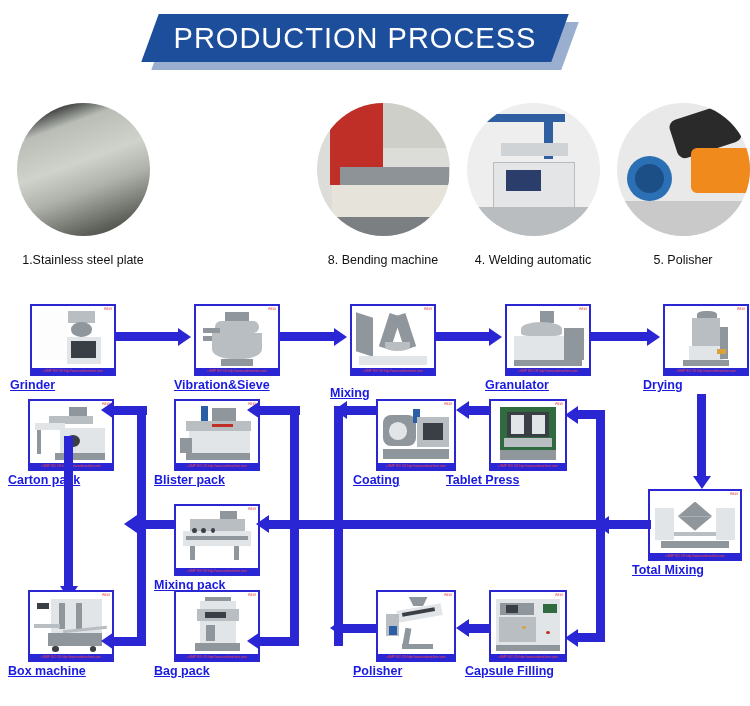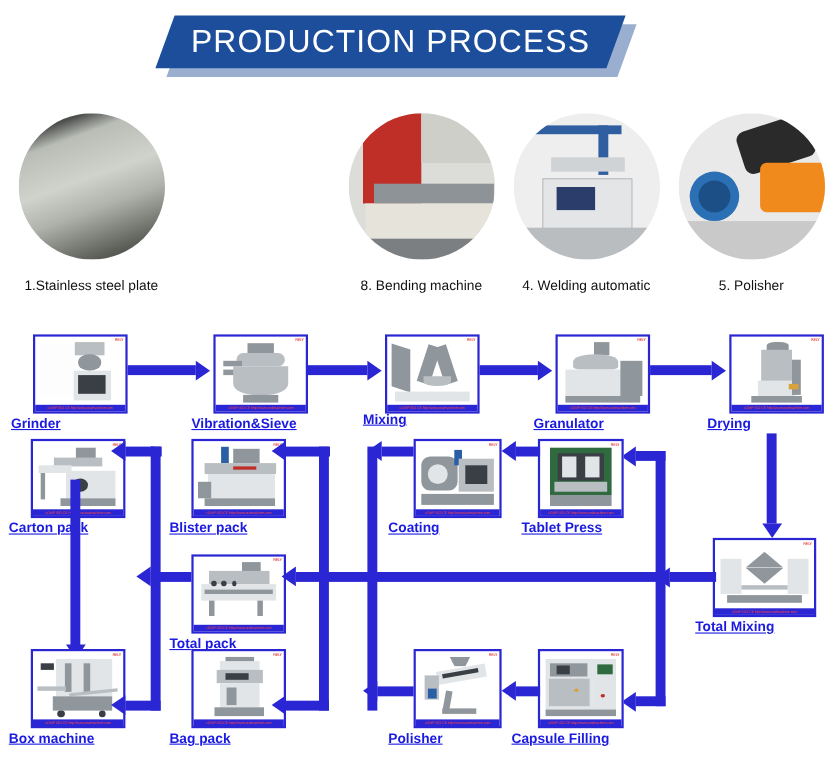--- a/index.html
+++ b/index.html
@@ -180,21 +180,21 @@
     <div class="art">
       <div class="mg d" style="left:2%;top:8%;width:22%;height:70%;transform:skewY(18deg);"></div>
       <div class="mg d" style="left:38%;top:6%;width:16%;height:62%;transform:rotate(18deg);"></div>
       <div class="mg d" style="left:58%;top:6%;width:16%;height:62%;transform:rotate(-18deg);"></div>
       <div class="mg" style="left:40%;top:56%;width:32%;height:16%;border-radius:0 0 50% 50%;"></div>
       <div class="mg l" style="left:6%;top:80%;width:88%;height:16%;"></div>
     </div>
     <div class="tag">RELY</div>
     <div class="footer">cGMP   ISO   CE     http://www.oralmachine.com</div>
   </div>
-  <div class="flabel" style="left:330px;top:88px;width:126px;">Mixing</div>
+  <div class="flabel" style="left:330px;top:100px;width:126px;">Mixing</div>
 
   <div class="fbox" style="left:505px;top:18px;width:86px;height:72px;">
     <div class="art">
       <div class="mg d" style="left:40%;top:0%;width:18%;height:22%;"></div>
       <div class="mg" style="left:16%;top:20%;width:52%;height:24%;border-radius:50% 50% 20% 20%;"></div>
       <div class="mg l" style="left:6%;top:44%;width:66%;height:44%;"></div>
       <div class="mg d" style="left:70%;top:30%;width:26%;height:58%;"></div>
       <div class="mg d" style="left:6%;top:88%;width:88%;height:10%;"></div>
     </div>
     <div class="tag">RELY</div>
@@ -258,21 +258,21 @@
       <div class="mg g" style="left:10%;top:2%;width:80%;height:76%;"></div>
       <div class="mg k" style="left:20%;top:10%;width:60%;height:46%;"></div>
       <div class="mg l" style="left:26%;top:16%;width:18%;height:34%;"></div>
       <div class="mg l" style="left:56%;top:16%;width:18%;height:34%;"></div>
       <div class="mg" style="left:16%;top:58%;width:68%;height:16%;"></div>
       <div class="mg d" style="left:10%;top:78%;width:80%;height:18%;"></div>
     </div>
     <div class="tag">RELY</div>
     <div class="footer">cGMP   ISO   CE     http://www.oralmachine.com</div>
   </div>
-  <div class="flabel" style="left:474px;top:187px;width:126px;">Tablet Press</div>
+  <div class="flabel" style="left:446px;top:187px;width:126px;">Tablet Press</div>
 
   <div class="fbox" style="left:376px;top:113px;width:80px;height:72px;">
     <div class="art">
       <div class="mg d" style="left:4%;top:16%;width:46%;height:56%;border-radius:8px;"></div>
       <div class="mg l" style="left:12%;top:28%;width:26%;height:32%;border-radius:50%;"></div>
       <div class="mg b" style="left:46%;top:6%;width:10%;height:24%;"></div>
       <div class="mg" style="left:52%;top:20%;width:44%;height:54%;"></div>
       <div class="mg k" style="left:60%;top:30%;width:28%;height:30%;"></div>
       <div class="mg d" style="left:4%;top:76%;width:92%;height:18%;"></div>
     </div>
@@ -339,21 +339,21 @@
       <div class="mg d" style="left:10%;top:44%;width:80%;height:8%;"></div>
       <div class="mg k" style="left:18%;top:30%;width:6%;height:10%;border-radius:50%;"></div>
       <div class="mg k" style="left:30%;top:30%;width:6%;height:10%;border-radius:50%;"></div>
       <div class="mg k" style="left:42%;top:30%;width:6%;height:10%;border-radius:50%;"></div>
       <div class="mg d" style="left:16%;top:62%;width:6%;height:26%;"></div>
       <div class="mg d" style="left:72%;top:62%;width:6%;height:26%;"></div>
     </div>
     <div class="tag">RELY</div>
     <div class="footer">cGMP   ISO   CE     http://www.oralmachine.com</div>
   </div>
-  <div class="flabel" style="left:154px;top:292px;width:126px;">Total pack</div>
+  <div class="flabel" style="left:154px;top:292px;width:126px;">Mixing pack</div>
 
   <div class="ln" style="left:269px;top:233.5px;width:336px;height:9px;"></div>
   <div class="ah l" style="left:256px;top:229px;"></div>
   <div class="ln" style="left:137px;top:233.5px;width:37px;height:9px;"></div>
   <div class="ah l" style="left:124px;top:229px;"></div>
 
   <div class="fbox" style="left:28px;top:304px;width:86px;height:72px;">
     <div class="art">
       <div class="mg l" style="left:24%;top:4%;width:66%;height:60%;"></div>
       <div class="mg k" style="left:6%;top:10%;width:16%;height:12%;"></div>

